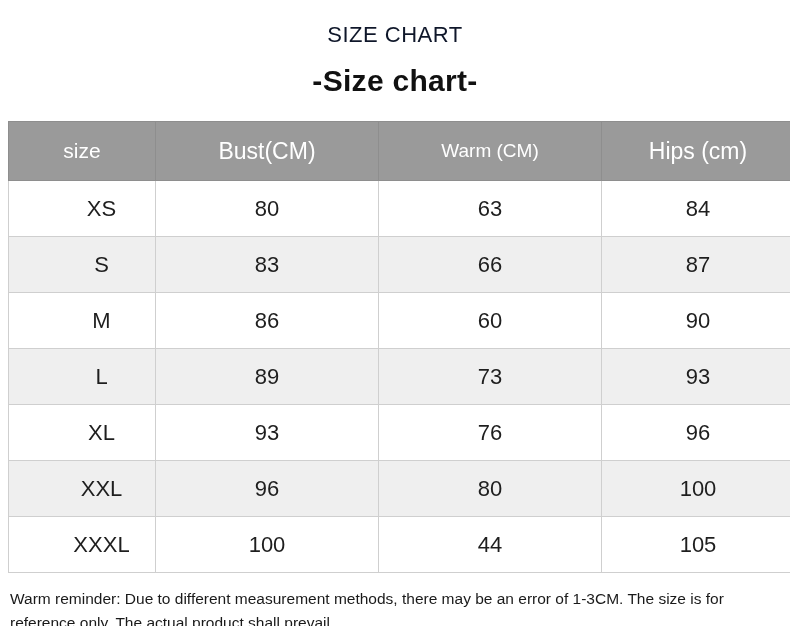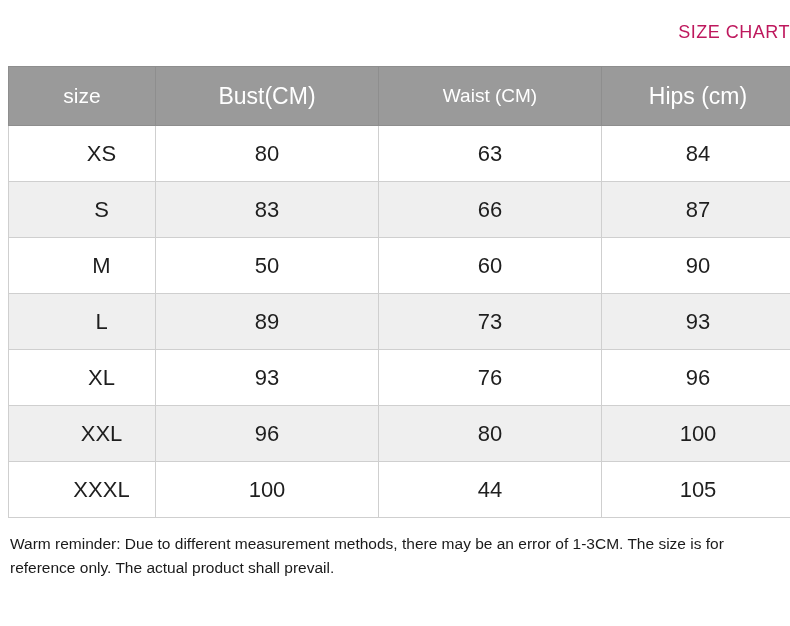--- a/index.html
+++ b/index.html
@@ -14,24 +14,24 @@
     color: #1a1a1a;
     overflow: hidden;
   }
   .page {
     width: 790px;
     height: 626px;
     position: relative;
     box-sizing: border-box;
   }
   .eyebrow {
-    text-align: right;
-    font-size: 18px;
+    text-align: center;
+    font-size: 22px;
     letter-spacing: 0.5px;
-    color: #be185d;
+    color: #0f172a;
     margin-top: 22px;
     font-weight: 400;
   }
   .headline {
     text-align: center;
     font-size: 30px;
     font-weight: 700;
     color: #111;
     margin-top: 16px;
     letter-spacing: 0.3px;
@@ -81,47 +81,48 @@
     color: #1a1a1a;
     text-align: left;
   }
 </style>
 </head>
 <body>
 
 <div class="page">
 
   <div class="eyebrow">SIZE CHART</div>
+  <div class="headline">-Size chart-</div>
 
   <div class="table-wrap">
     <table class="size-chart">
       <thead>
         <tr>
           <th class="col-size">size</th>
           <th class="col-bust">Bust(CM)</th>
-          <th class="col-waist">Waist (CM)</th>
+          <th class="col-waist">Warm (CM)</th>
           <th class="col-hips">Hips (cm)</th>
         </tr>
       </thead>
       <tbody>
         <tr>
           <td class="size-cell">XS</td>
           <td>80</td>
           <td>63</td>
           <td>84</td>
         </tr>
         <tr class="alt">
           <td class="size-cell">S</td>
           <td>83</td>
           <td>66</td>
           <td>87</td>
         </tr>
         <tr>
           <td class="size-cell">M</td>
-          <td>50</td>
+          <td>86</td>
           <td>60</td>
           <td>90</td>
         </tr>
         <tr class="alt">
           <td class="size-cell">L</td>
           <td>89</td>
           <td>73</td>
           <td>93</td>
         </tr>
         <tr>

